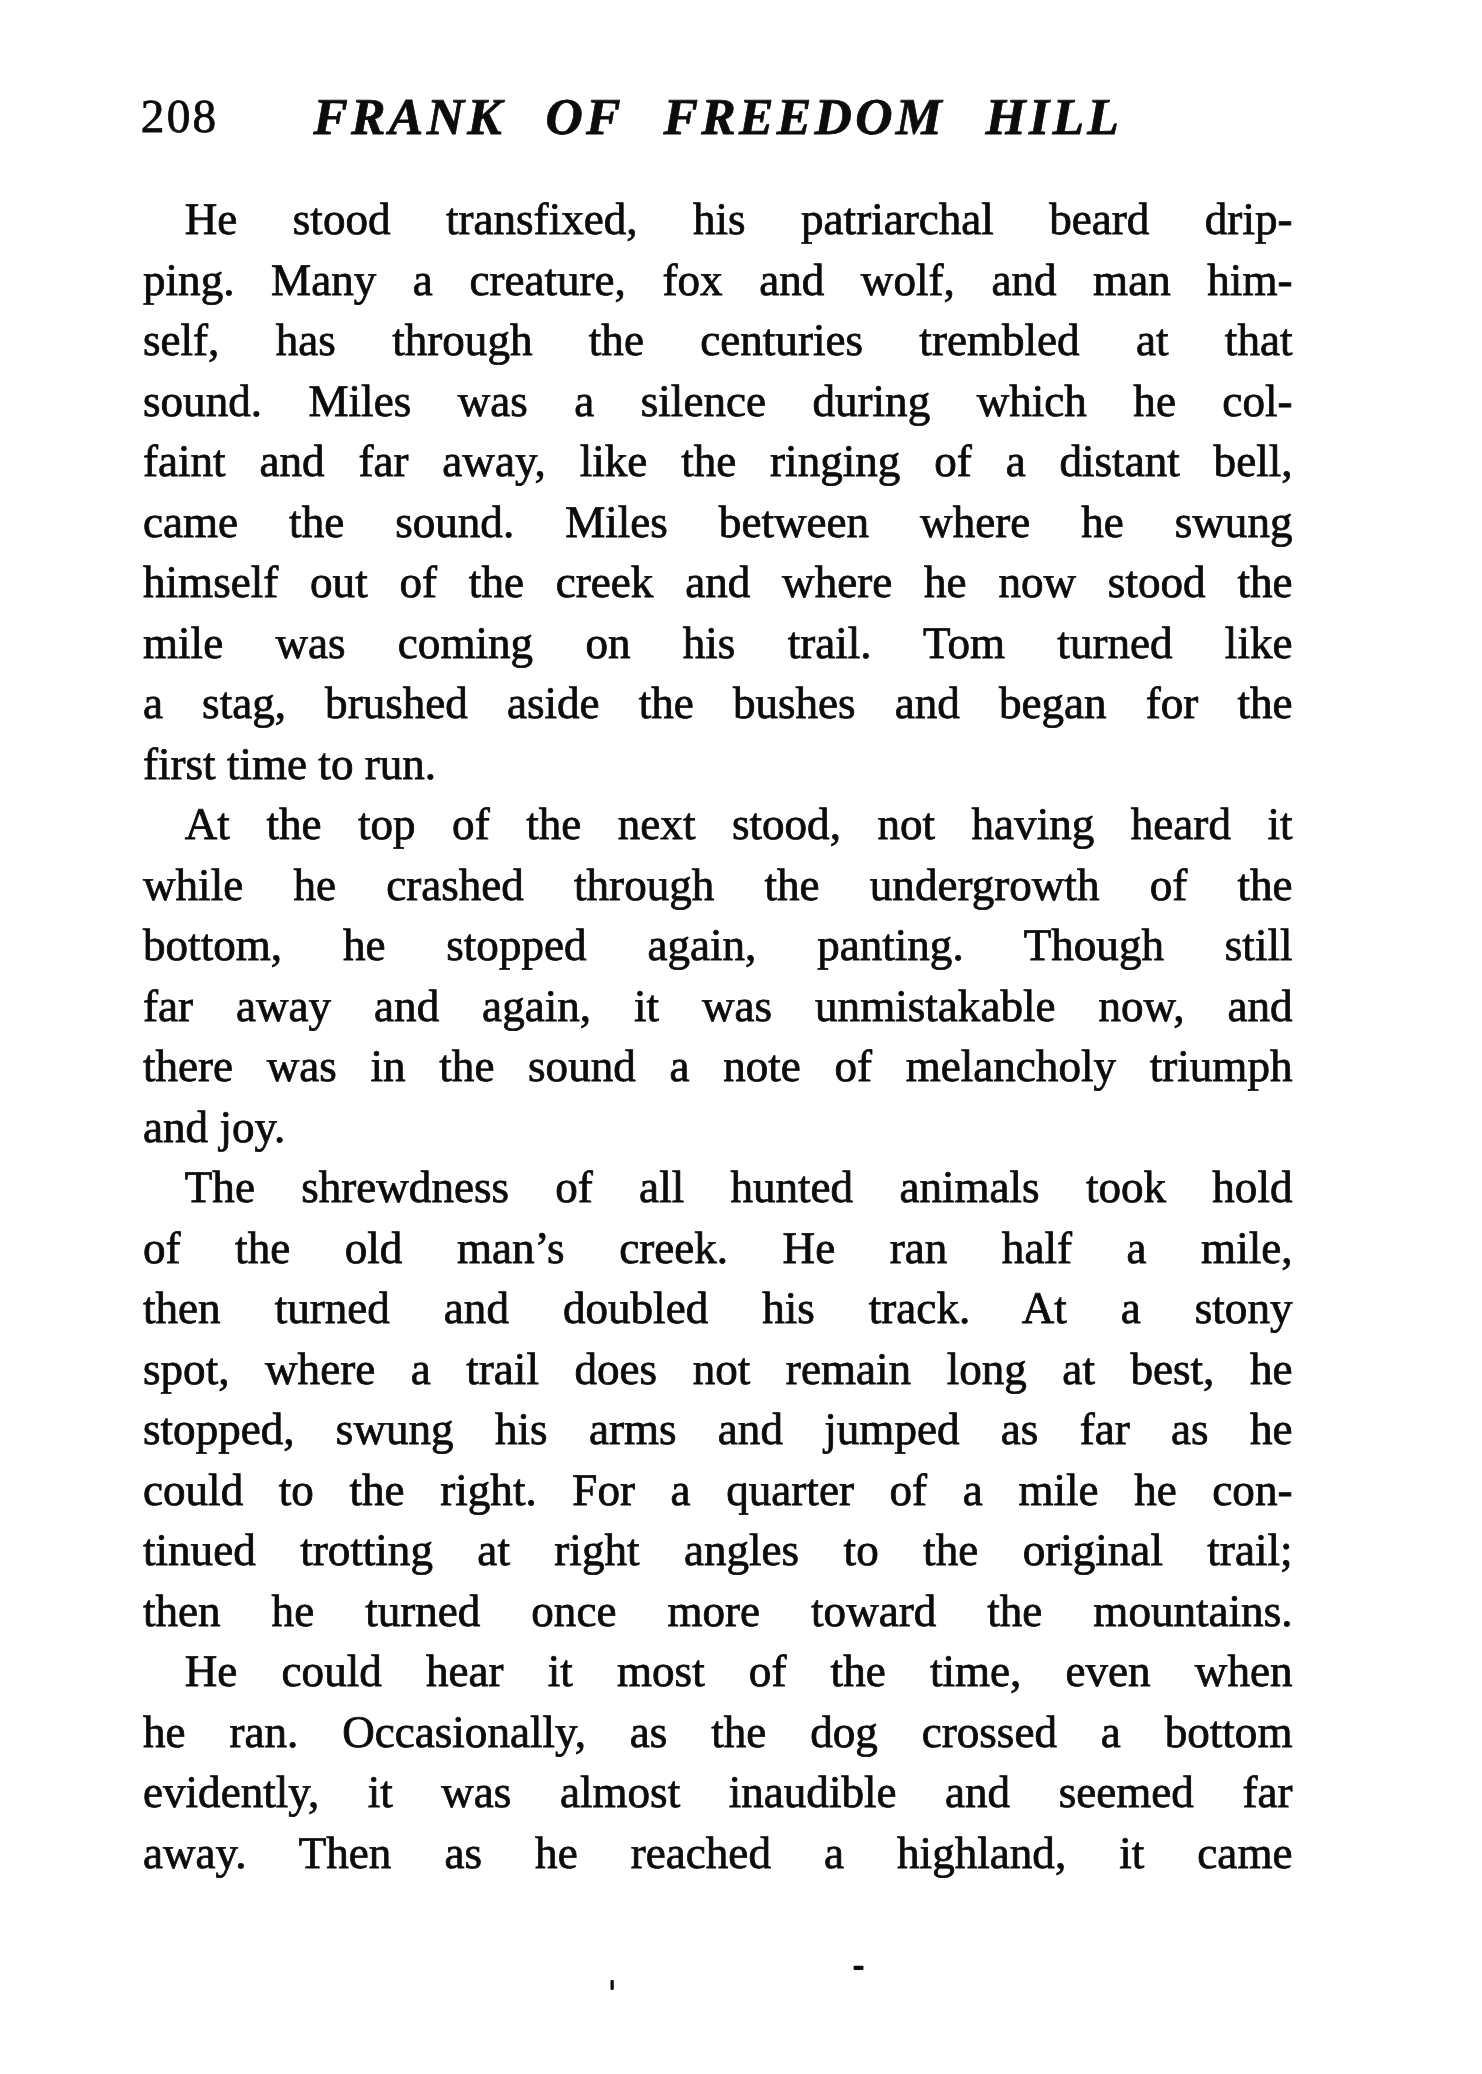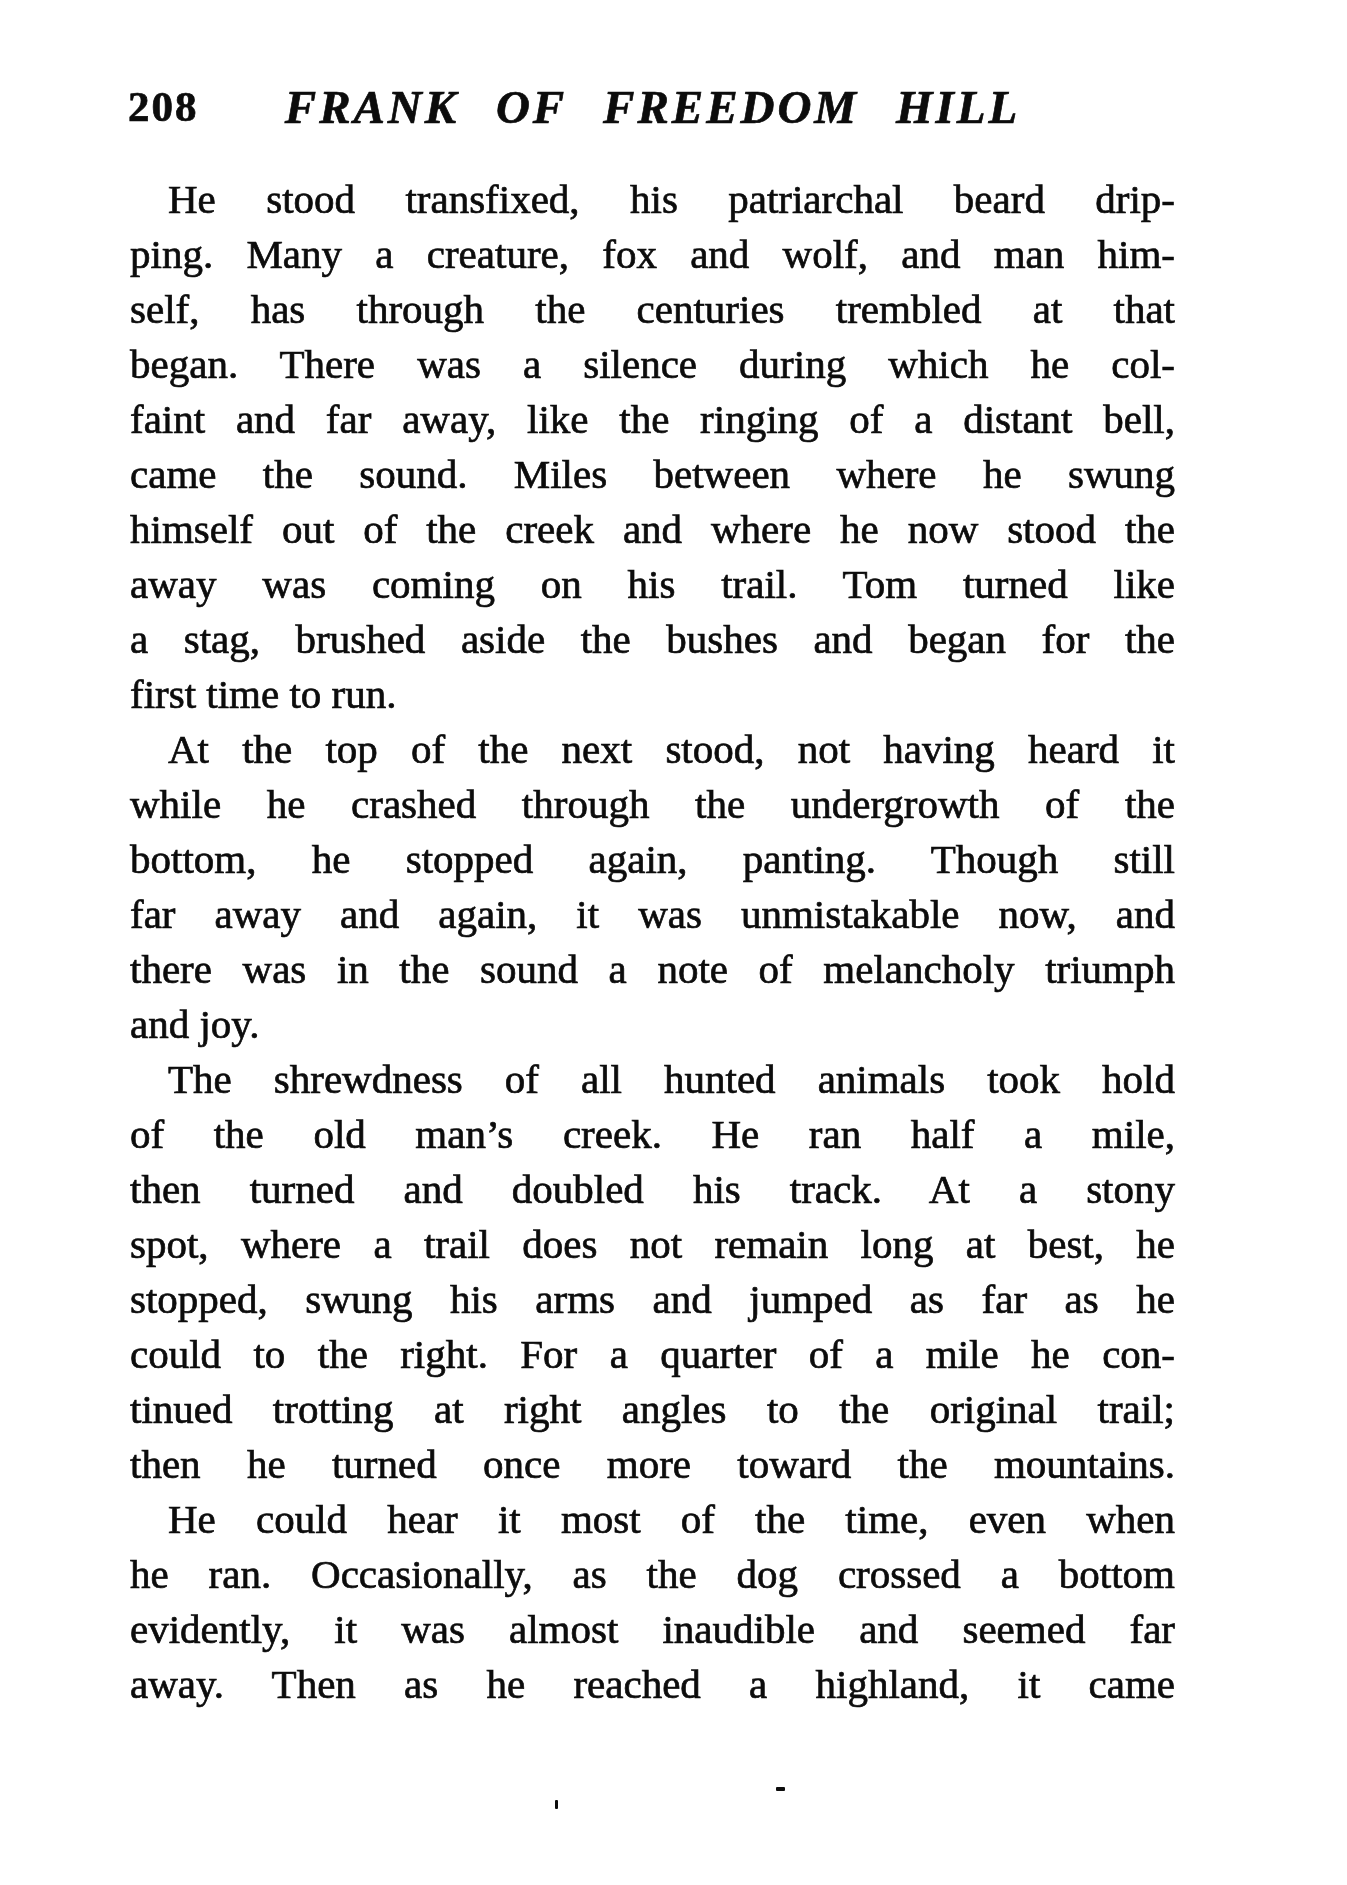--- a/index.html
+++ b/index.html
@@ -28,21 +28,21 @@
     width: 1045px;
     height: 50px;
     line-height: 46px;
     -webkit-text-stroke: 0.7px var(--ink);
   }
   .pagenum {
     position: absolute;
     left: -2px;
     top: 0;
     font-size: 43px;
-    font-weight: bold;
+    font-weight: normal;
     letter-spacing: 2px;
   }
   .running-title {
     position: absolute;
     left: 0;
     right: 0;
     top: 0;
     text-align: center;
     font-size: 47px;
     font-style: italic;
@@ -90,25 +90,25 @@
   <header class="pagehead">
     <span class="pagenum">208</span>
     <span class="running-title">FRANK OF FREEDOM HILL</span>
   </header>
 
   <main class="textblock" id="textblock">
       <div class="para">
         <div class="line first">He stood transfixed, his patriarchal beard drip-</div>
         <div class="line">ping.  Many a creature, fox and wolf, and man him-</div>
         <div class="line">self, has through the centuries trembled at that</div>
-        <div class="line">began.  There was a silence during which he col-</div>
+        <div class="line">sound.  Miles was a silence during which he col-</div>
         <div class="line">faint and far away, like the ringing of a distant bell,</div>
         <div class="line">came the sound.  Miles between where he swung</div>
         <div class="line">himself out of the creek and where he now stood the</div>
-        <div class="line">away was coming on his trail.  Tom turned like</div>
+        <div class="line">mile was coming on his trail.  Tom turned like</div>
         <div class="line">a stag, brushed aside the bushes and began for the</div>
         <div class="line short-last">first time to run.</div>
       </div>
       <div class="para">
         <div class="line first">At the top of the next stood, not having heard it</div>
         <div class="line">while he crashed through the undergrowth of the</div>
         <div class="line">bottom, he stopped again, panting.  Though still</div>
         <div class="line">far away and again, it was unmistakable now, and</div>
         <div class="line">there was in the sound a note of melancholy triumph</div>
         <div class="line short-last">and joy.</div>

